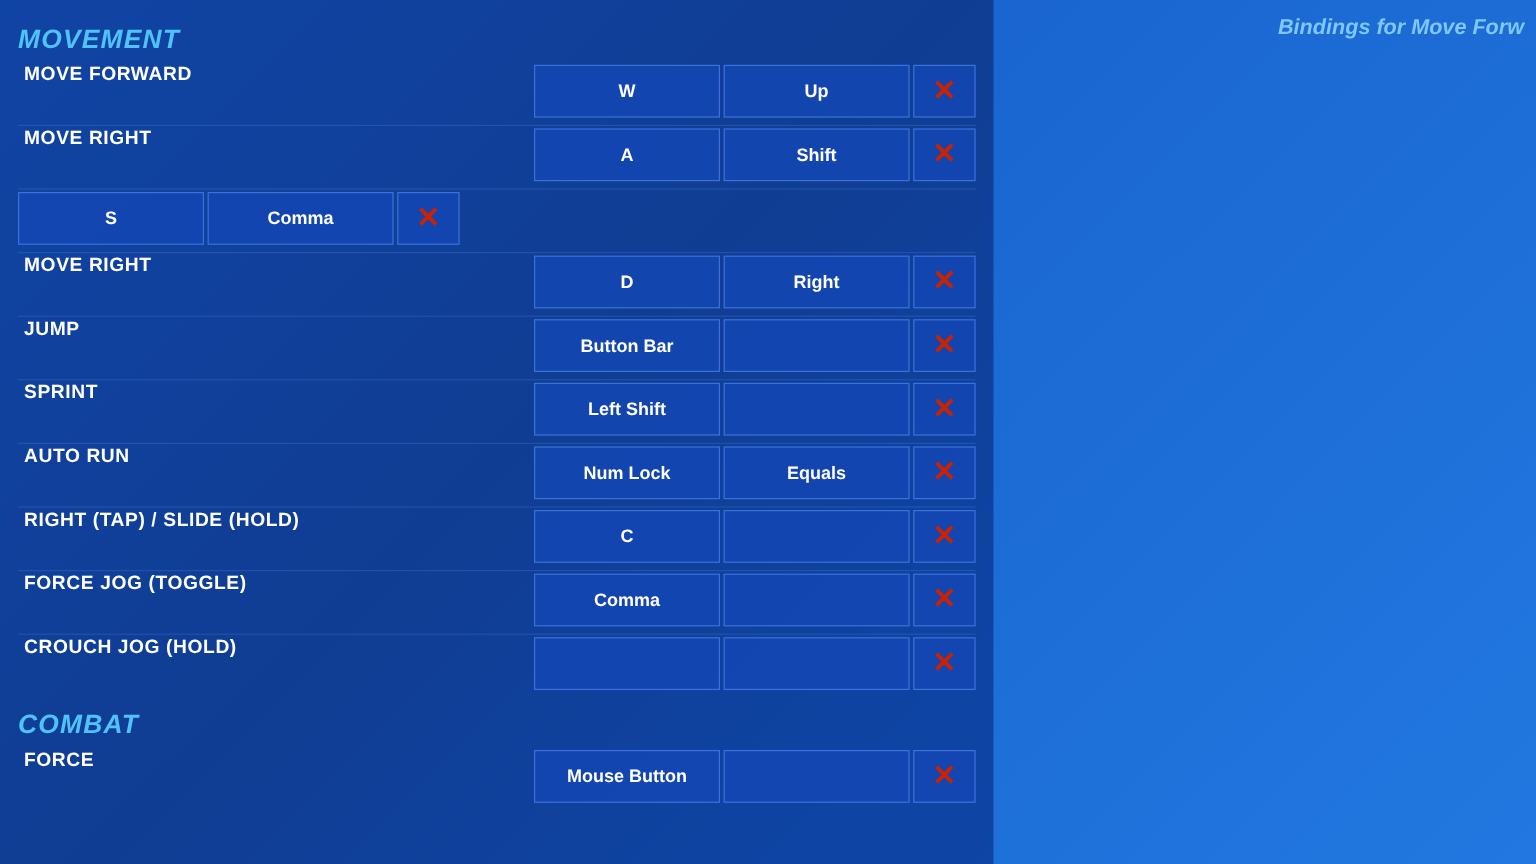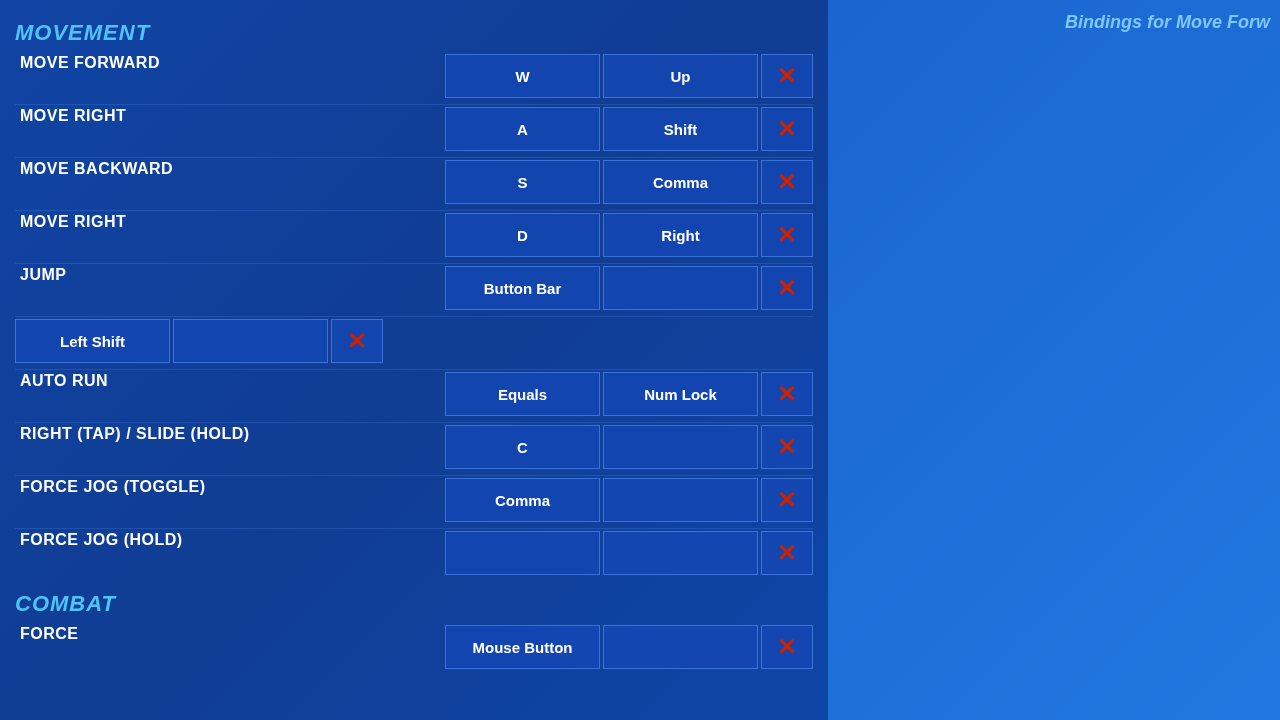--- a/index.html
+++ b/index.html
@@ -144,21 +144,20 @@
         <div class="key-bindings">
           <div class="key-btn">A</div>
           <div class="key-btn">Shift</div>
           <div class="delete-btn">
             <span class="x-icon">✕</span>
           </div>
         </div>
       </div>
       <div class="divider"></div>
       <div class="keybind-row">
-        <div class="action-label">MOVE BACKWARD</div>
         <div class="key-bindings">
           <div class="key-btn">S</div>
           <div class="key-btn">Comma</div>
           <div class="delete-btn">
             <span class="x-icon">✕</span>
           </div>
         </div>
       </div>
       <div class="divider"></div>
       <div class="keybind-row">
@@ -177,34 +176,35 @@
         <div class="key-bindings">
           <div class="key-btn">Button Bar</div>
           <div class="key-btn empty"></div>
           <div class="delete-btn">
             <span class="x-icon">✕</span>
           </div>
         </div>
       </div>
       <div class="divider"></div>
       <div class="keybind-row">
+        <div class="action-label">SPRINT</div>
         <div class="key-bindings">
           <div class="key-btn">Left Shift</div>
           <div class="key-btn empty"></div>
           <div class="delete-btn">
             <span class="x-icon">✕</span>
           </div>
         </div>
       </div>
       <div class="divider"></div>
       <div class="keybind-row">
         <div class="action-label">AUTO RUN</div>
         <div class="key-bindings">
+          <div class="key-btn">Num Lock</div>
           <div class="key-btn">Equals</div>
-          <div class="key-btn">Num Lock</div>
           <div class="delete-btn">
             <span class="x-icon">✕</span>
           </div>
         </div>
       </div>
       <div class="divider"></div>
       <div class="keybind-row">
         <div class="action-label">RIGHT (TAP) / SLIDE (HOLD)</div>
         <div class="key-bindings">
           <div class="key-btn">C</div>
@@ -220,21 +220,21 @@
         <div class="key-bindings">
           <div class="key-btn">Comma</div>
           <div class="key-btn empty"></div>
           <div class="delete-btn">
             <span class="x-icon">✕</span>
           </div>
         </div>
       </div>
       <div class="divider"></div>
       <div class="keybind-row">
-        <div class="action-label">FORCE JOG (HOLD)</div>
+        <div class="action-label">CROUCH JOG (HOLD)</div>
         <div class="key-bindings">
           <div class="key-btn empty"></div>
           <div class="key-btn empty"></div>
           <div class="delete-btn">
             <span class="x-icon">✕</span>
           </div>
         </div>
       </div>
       <div class="section-title">COMBAT</div>
       <div class="keybind-row">

